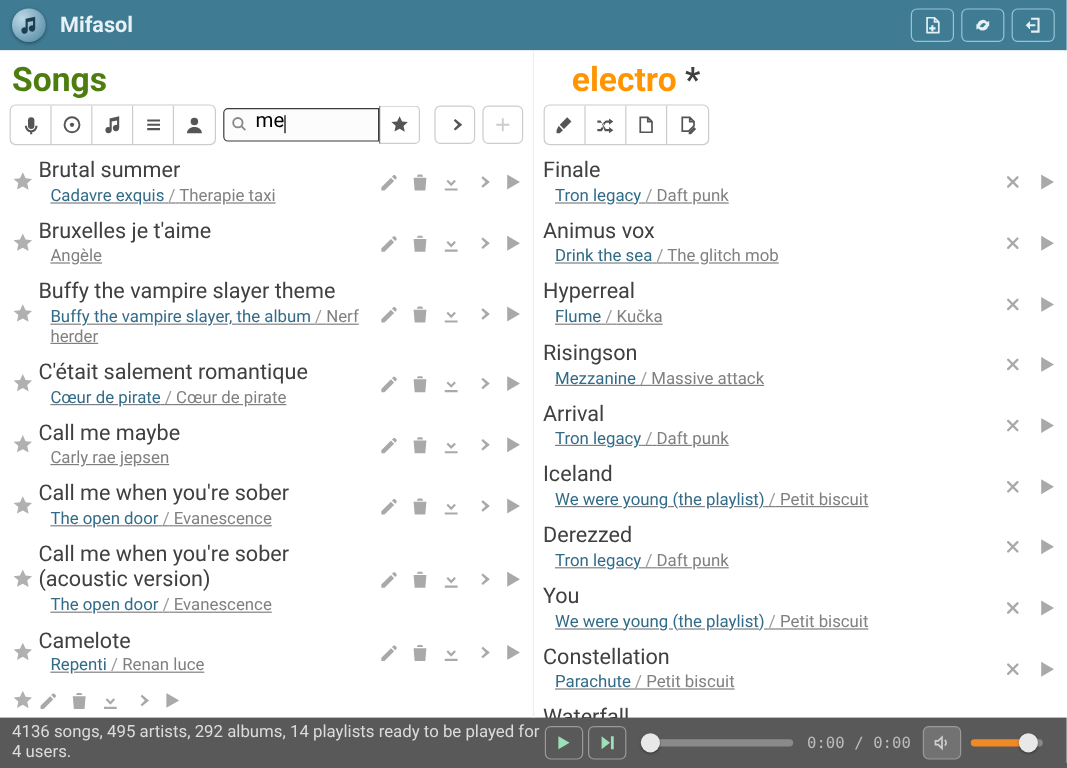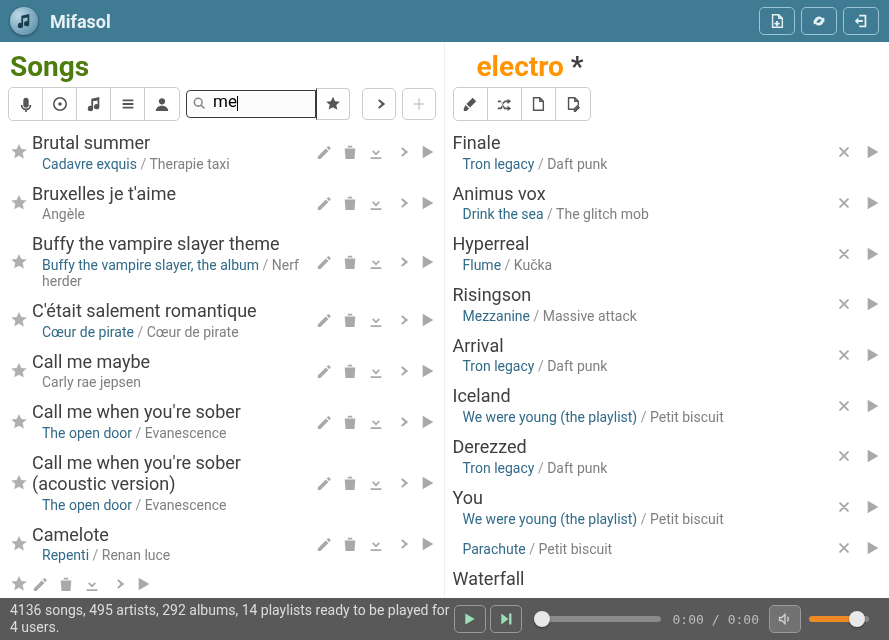--- a/index.html
+++ b/index.html
@@ -140,20 +140,21 @@
     font-size: 18px;
     color: #404040;
     white-space: normal;
     line-height: 1.15;
   }
   .row-sub {
     font-size: 14px;
     color: #808080;
     margin-top: 2px;
     padding-left: 10px;
+    text-decoration: underline;
   }
   .row-sub .link { color: #316b88; cursor: pointer; }
   .row-sub .sep { color: #999; }
   .row-actions {
     display: flex;
     gap: 10px;
     color: #a9a9a9;
     align-items: center;
   }
   .row-actions span { cursor: pointer; }
@@ -896,20 +897,21 @@
             </span>
       <span>
               <svg width="16" height="16" viewBox="0 0 18 18">
                 <use href="#i-play"></use>
               </svg>
             </span>
     </div>
         </div>
         <div class="pl-row">
     <div class="row-meta">
+      <div class="row-title">Constellation</div>
       <div class="row-sub"><span class="link">Parachute</span> <span class="sep">/</span> <span>Petit biscuit</span></div>
     </div>
     <div class="pl-actions">
       <span>
               <svg width="14" height="14" viewBox="0 0 18 18">
                 <use href="#i-x"></use>
               </svg>
             </span>
       <span>
               <svg width="16" height="16" viewBox="0 0 18 18">

